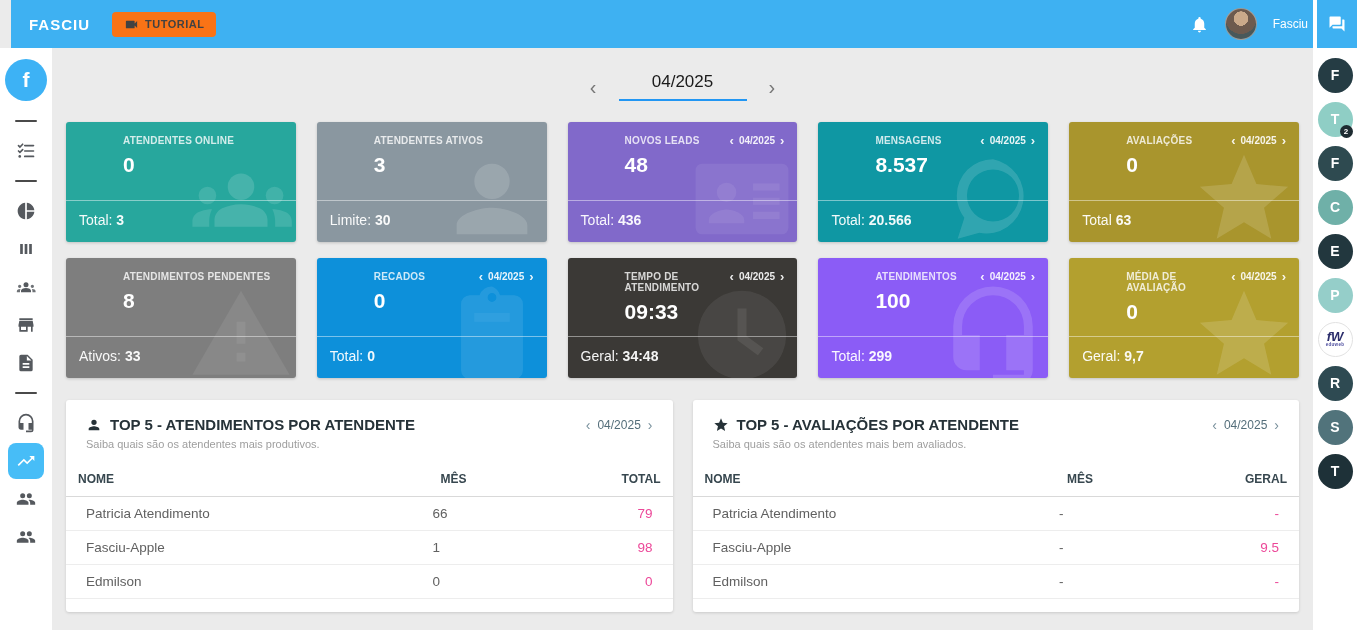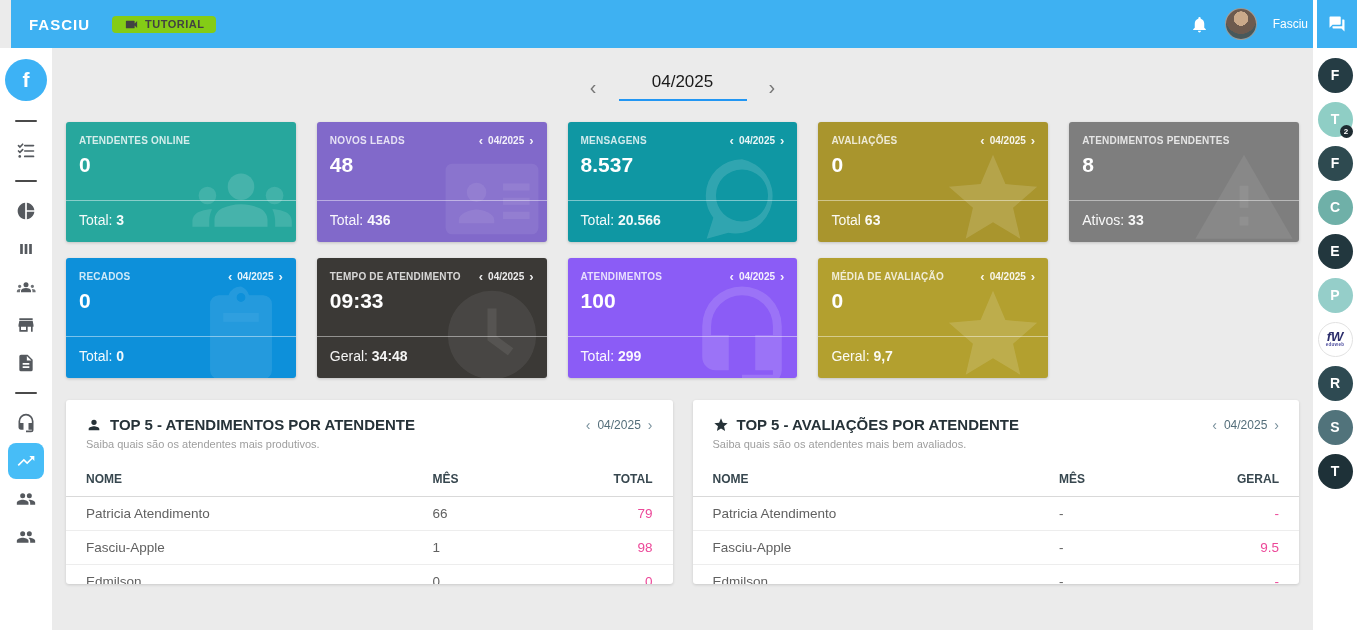--- a/index.html
+++ b/index.html
@@ -1,21 +1,21 @@
 <!DOCTYPE html>
 <html><head>
 <meta charset="utf-8">
 <style>
   * { margin:0; padding:0; box-sizing:border-box; }
   html,body { width:1357px; height:630px; overflow:hidden; font-family:"Liberation Sans", sans-serif; background:#ebebeb; }
 
   
   .topbar { position:absolute; left:11px; top:0; width:100%; height:48px; background:#3eb1f2; display:flex; align-items:center; z-index:2; }
   .brand { color:#fff; font-size:15px; font-weight:bold; letter-spacing:1px; margin-left:18px; }
-  .tutorial-btn { margin-left:22px; height:17px; background:#84cc16; border:none; border-radius:4px; display:flex; align-items:center; gap:6px; padding:0 12px; font-family:inherit; font-size:11px; font-weight:bold; color:#424242; letter-spacing:.5px; cursor:pointer; }
+  .tutorial-btn { margin-left:22px; height:25px; background:#f97316; border:none; border-radius:4px; display:flex; align-items:center; gap:6px; padding:0 12px; font-family:inherit; font-size:11px; font-weight:bold; color:#424242; letter-spacing:.5px; cursor:pointer; }
   .tutorial-btn svg { width:15px; height:15px; color:#424242; }
   .top-right { margin-left:auto; margin-right:60px; display:flex; align-items:center; gap:16px; }
   .bell { width:19px; height:19px; color:#fff; cursor:pointer; }
   .user-avatar { width:32px; height:32px; border-radius:50%; background:radial-gradient(circle at 50% 32%, #caa98a 0 28%, #6d5a4e 29% 60%, #49585a 61%); border:1px solid rgba(255,255,255,.4); }
   .username { color:#fff; font-size:12px; }
 
   
   .rightbar { position:absolute; right:0; top:0; bottom:0; width:44px; background:#fff; z-index:3; }
   .chat-cell { margin-left:4px; height:48px; background:#3eb1f2; display:flex; align-items:center; justify-content:center; cursor:pointer; }
   .chat-cell svg { width:18px; height:18px; color:#fff; }
@@ -36,43 +36,43 @@
   .lb-item.active { background:#47bdf7; color:#fff; }
 
   
   .main { position:absolute; left:52px; right:44px; top:48px; bottom:0; padding:24px 14px 0; }
   .date-nav { display:flex; align-items:center; justify-content:center; gap:18px; }
   .date-nav .arrow { color:#757575; font-size:20px; cursor:pointer; line-height:1; padding:0 4px; }
   .date-value { width:128px; text-align:center; font-size:17px; color:#1a1a1a; padding-bottom:7px; border-bottom:2px solid #2196f3; cursor:text; }
 
   
   .cards { margin-top:21px; display:grid; grid-template-columns:repeat(5,1fr); column-gap:21px; row-gap:16px; }
-  .card { position:relative; height:120px; border-radius:3px; color:#fff; overflow:hidden; box-shadow:0 1px 3px rgba(0,0,0,.18); }
+  .card { position:relative; height:120px; border-radius:3px; color:#fff; overflow:hidden; box-shadow:0 1px 3px rgba(0,0,0,.18);padding-left:44px; }
   .card-top { display:flex; justify-content:space-between; align-items:flex-start; padding:13px 13px 0; }
   .card-title { font-size:10px; font-weight:bold; letter-spacing:.2px; color:rgba(255,255,255,.8); position:relative; z-index:1; }
   .card-nav { display:flex; align-items:center; gap:5px; font-size:10px; font-weight:bold; color:rgba(255,255,255,.9); position:relative; z-index:1; }
   .card-nav .ar { font-size:13px; line-height:9px; cursor:pointer; }
   .card-value { padding:7px 13px 0; font-size:21px; font-weight:bold; position:relative; z-index:1; }
   .card-line { position:absolute; left:0; right:0; top:78px; height:1px; background:rgba(255,255,255,.45); z-index:1; }
   .card-footer { position:absolute; left:13px; top:90px; font-size:14px; color:rgba(255,255,255,.95); z-index:1; }
   .card-wm { position:absolute; right:2px; bottom:-10px; width:106px; height:106px; opacity:.14; z-index:0; }
   .card-wm svg { width:100%; height:100%; color:#fff; }
 
   
   .panels { margin-top:22px; display:flex; gap:20px; }
-  .panel { flex:1; background:#fff; border-radius:3px; box-shadow:0 1px 3px rgba(0,0,0,.14); height:184px; overflow:hidden; }
+  .panel { flex:1; background:#fff; border-radius:3px; box-shadow:0 1px 3px rgba(0,0,0,.14); height:212px; overflow:hidden; }
   .panel-head { padding:16px 20px 0; }
   .panel-title-row { display:flex; align-items:center; }
   .panel-title-row svg { width:16px; height:16px; color:#263238; margin-right:8px; }
   .panel-title { font-size:15px; font-weight:bold; color:#263238; }
   .panel-nav { margin-left:auto; display:flex; align-items:center; gap:7px; font-size:12px; color:#546e7a; }
   .panel-nav .ar { font-size:14px; color:#78909c; cursor:pointer; line-height:1; }
   .panel-sub { margin-top:5px; font-size:11px; color:#9e9e9e; }
   .tbl { margin-top:12px; }
-  .tbl-hrow { display:flex; padding:10px 20px; font-size:12px; font-weight:bold; color:#37474f; border-bottom:1px solid #d9d9d9; }
+  .tbl-hrow { display:flex; padding:10px 12px; font-size:12px; font-weight:bold; color:#37474f; border-bottom:1px solid #d9d9d9; }
   .tbl-row { display:flex; padding:9px 20px; font-size:13.5px; color:#616161; border-bottom:1px solid #ededed; }
   .c-name { flex:1; }
   .c-mid { width:140px; }
   .c-end { width:80px; text-align:right; }
   .tbl-row .c-end { color:#ec4899; }
 </style>
 </head>
 <body>
 
 <div class="topbar">
@@ -237,20 +237,32 @@
 
     </div>
     <div class="card-value">0</div>
     <div class="card-line"></div>
     <div class="card-footer">Total: <b>3</b></div>
     <div class="card-wm"><svg viewBox="0 0 24 24" fill="currentColor">
             <path d="M12 6.2a3 3 0 1 1 0 6 3 3 0 0 1 0-6z"></path>
             <path d="M12 13.2c1.63 0 3.07.39 4.24.9 1.08.48 1.76 1.56 1.76 2.73V18.3H6v-1.47c0-1.17.68-2.25 1.76-2.73 1.17-.51 2.61-.9 4.24-.9z"></path>
             <path d="M4.4 9.2a2 2 0 1 1 0 4 2 2 0 0 1 0-4zm15.2 0a2 2 0 1 1 0 4 2 2 0 0 1 0-4z" opacity=".85"></path>
             <path d="M4.9 14.3c-.9.1-1.8.3-2.6.7-.8.4-1.3 1.2-1.3 2.1v1.2h3.8v-1.3c0-1 .23-1.9.63-2.7zm14.2 0c.4.8.63 1.7.63 2.7v1.3h3.77v-1.2c0-.9-.5-1.7-1.3-2.1-.8-.4-1.7-.6-2.6-.7z" opacity=".85"></path>
+          </svg></div>
+  </div>
+  <div class="card" style="background:#8a97a0">
+    <div class="card-top">
+      <div class="card-title">ATENDENTES ATIVOS</div>
+
+    </div>
+    <div class="card-value">3</div>
+    <div class="card-line"></div>
+    <div class="card-footer">Limite: <b>30</b></div>
+    <div class="card-wm"><svg viewBox="0 0 24 24" fill="currentColor">
+            <path d="M12 12a4 4 0 1 0-4-4 4 4 0 0 0 4 4zm0 2c-2.67 0-8 1.34-8 4v2h16v-2c0-2.66-5.33-4-8-4z"></path>
           </svg></div>
   </div>
   <div class="card" style="background:#8169ca">
     <div class="card-top">
       <div class="card-title">NOVOS LEADS</div>
       <div class="card-nav">
         <span class="ar">‹</span>
         <span>04/2025</span>
         <span class="ar">›</span>
           </div>

